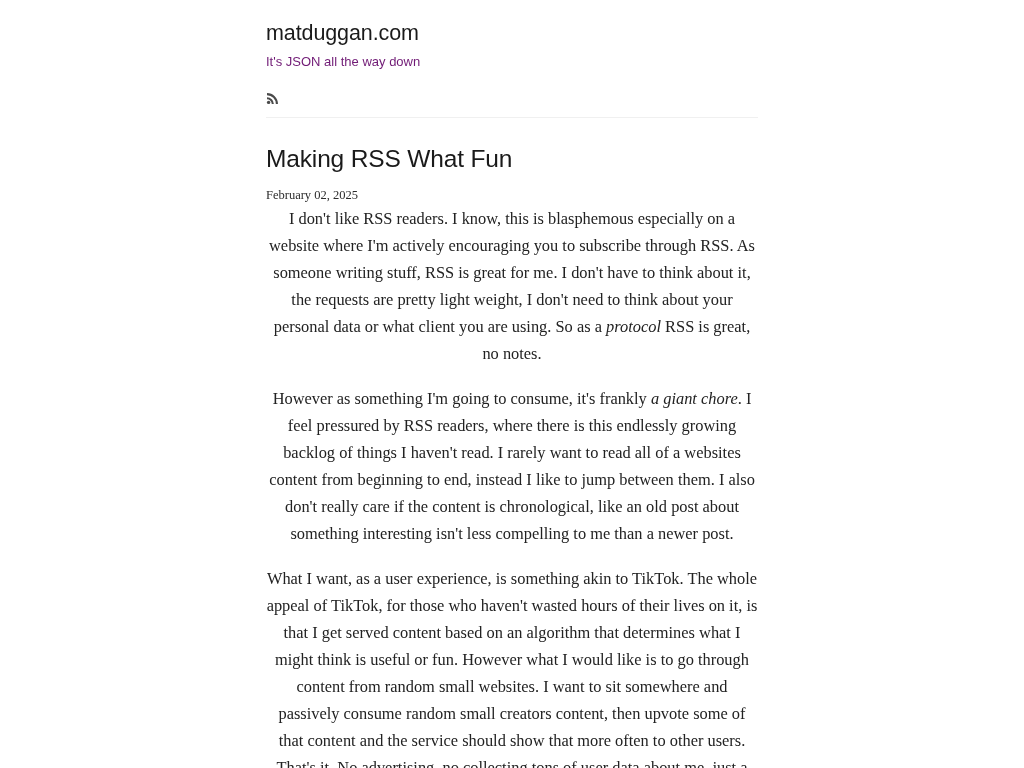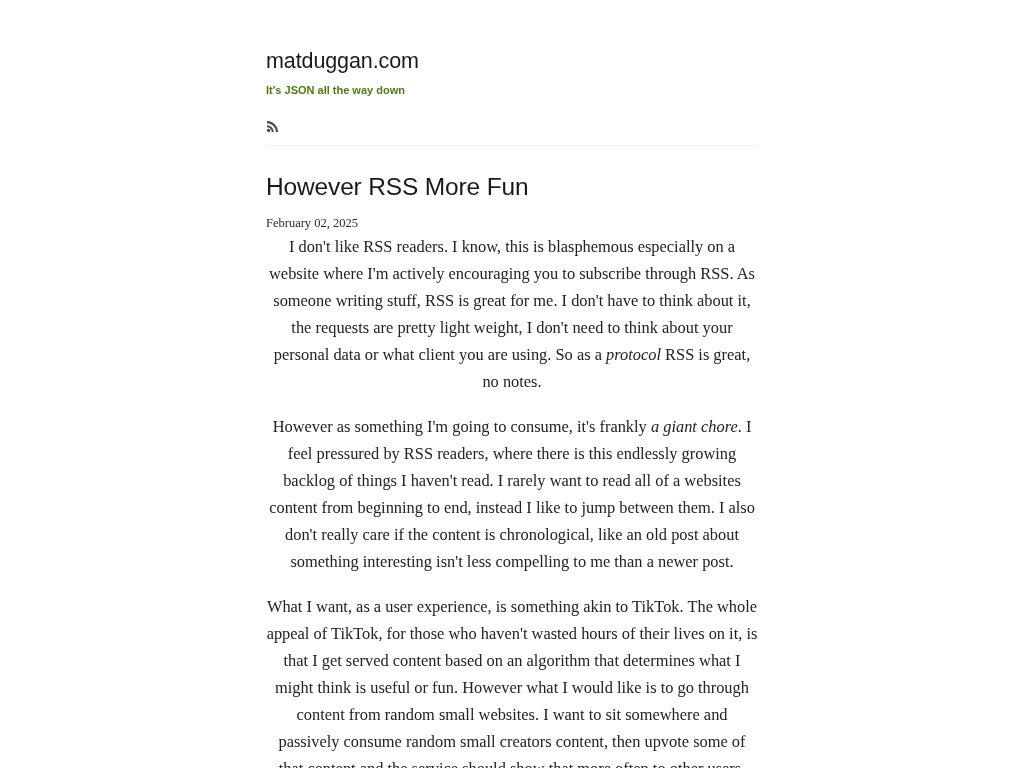--- a/index.html
+++ b/index.html
@@ -25,37 +25,37 @@
 
   .wrap {
     position: absolute;
     left: 266px;
     top: 0;
     width: 492px;
   }
 
   
   .site-header {
-    padding-top: 48px;
+    padding-top: 20px;
   }
   .site-title {
     font-family: "Liberation Sans", "DejaVu Sans", sans-serif;
     font-size: 21.5px;
     line-height: 26px;
     font-weight: 400;
     color: #1a1a1a;
     letter-spacing: -0.1px;
     margin: 0;
   }
   .site-tagline {
     font-family: "Liberation Sans", "DejaVu Sans", sans-serif;
-    font-size: 11px;
+    font-size: 13px;
     line-height: 18px;
-    font-weight: 700;
-    color: #4d7c0f;
+    font-weight: 400;
+    color: #701a75;
     margin: 7px 0 0 0;
   }
 
   .nav-row {
     margin-top: 17px;
     height: 20px;
     display: flex;
     align-items: center;
   }
   .rss-link {
@@ -132,21 +132,21 @@
               <path d="M1 3.1 A9.9 9.9 0 0 1 10.9 13" fill="none" stroke="#4a4a4a" stroke-width="2.1"></path>
             </svg>
           </span>
         </a>
       </nav>
 
       <hr class="header-rule">
     </header>
 
     <article class="post">
-      <h2 class="post-title">However RSS More Fun</h2>
+      <h2 class="post-title">Making RSS What Fun</h2>
       <div class="post-date">February 02, 2025</div>
       <div class="post-body">
           <p><span>I don't like RSS readers. I know, this is blasphemous especially on a website where I'm actively encouraging you to subscribe through RSS. As someone writing stuff, RSS is great for me. I don't have to think about it, the requests are pretty light weight, I don't need to think about your personal data or what client you are using. So as a </span><em>protocol</em><span> RSS is great, no notes.</span></p>
           <p><span>However as something I'm going to consume, it's frankly </span><em>a giant chore</em><span>. I feel pressured by RSS readers, where there is this endlessly growing backlog of things I haven't read. I rarely want to read all of a websites content from beginning to end, instead I like to jump between them. I also don't really care if the content is chronological, like an old post about something interesting isn't less compelling to me than a newer post.</span></p>
           <p><span>What I want, as a user experience, is something akin to TikTok. The whole appeal of TikTok, for those who haven't wasted hours of their lives on it, is that I get served content based on an algorithm that determines what I might think is useful or fun. However what I would like is to go through content from random small websites. I want to sit somewhere and passively consume random small creators content, then upvote some of that content and the service should show that more often to other users. That's it. No advertising, no collecting tons of user data about me, just a very simple "I have 15 minutes to kill before the next meeting, show me some random stuff."</span></p>
         </div>
     </article>
 
   </div>
 </div>

